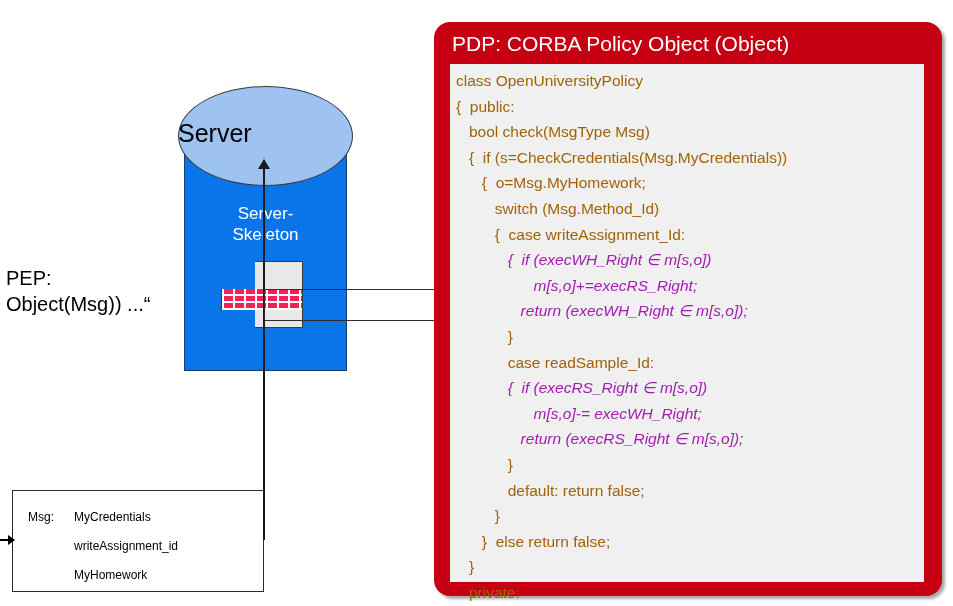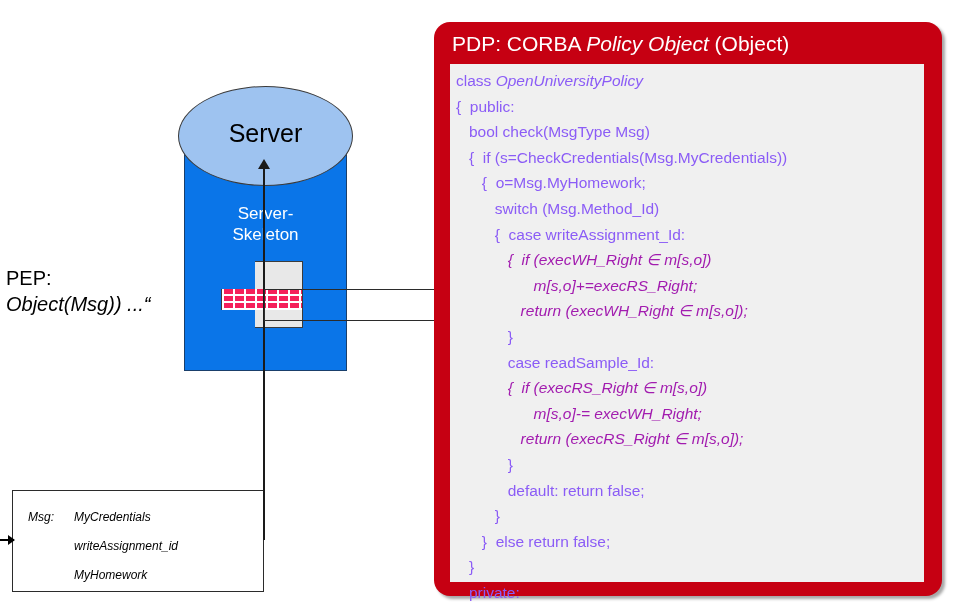--- a/index.html
+++ b/index.html
@@ -11,21 +11,21 @@
     width: 953px;
     height: 606px;
     position: relative;
     overflow: hidden;
     font-family: "Liberation Sans", sans-serif;
     color: #000000;
   }
 
   
   .abs { position: absolute; }
-  .ital { font-style: italic; }
+  .ital { }
 
   
   #server-body {
     left: 184px;
     top: 123px;
     width: 163px;
     height: 248px;
     background: #0A75E8;
     border: 1px solid #1a3f6b;
     box-sizing: border-box;
@@ -39,21 +39,21 @@
     background: #9EC3F0;
     border: 1px solid #3b3b3b;
     border-radius: 50% / 50%;
     box-sizing: border-box;
     z-index: 4;
   }
   #server-label {
     left: 178px;
     top: 119px;
     width: 175px;
-    text-align: center;
+    text-align: left;
     font-size: 25px;
     color: #000;
     z-index: 5;
   }
   #skeleton-label {
     left: 184px;
     top: 203px;
     width: 163px;
     text-align: center;
     font-size: 17px;
@@ -229,21 +229,21 @@
   #pdp-code {
     left: 456px;
     top: 68px;
     width: 468px;
     z-index: 23;
     font-size: 15.5px;
     line-height: 25.6px;
     white-space: pre;
   }
   .code-line { height: 25.6px; white-space: pre; }
-  .code-black { color: #8b5cf6; }
+  .code-black { color: #a16207; }
   .code-blue  { color: #a21caf; font-style: italic; }
 </style>
 </head>
 <body>
 
 <div class="abs" id="server-body"></div>
 
 <div class="abs" id="server-top-ellipse"></div>
 
 <div class="abs" id="server-label">Server</div>

